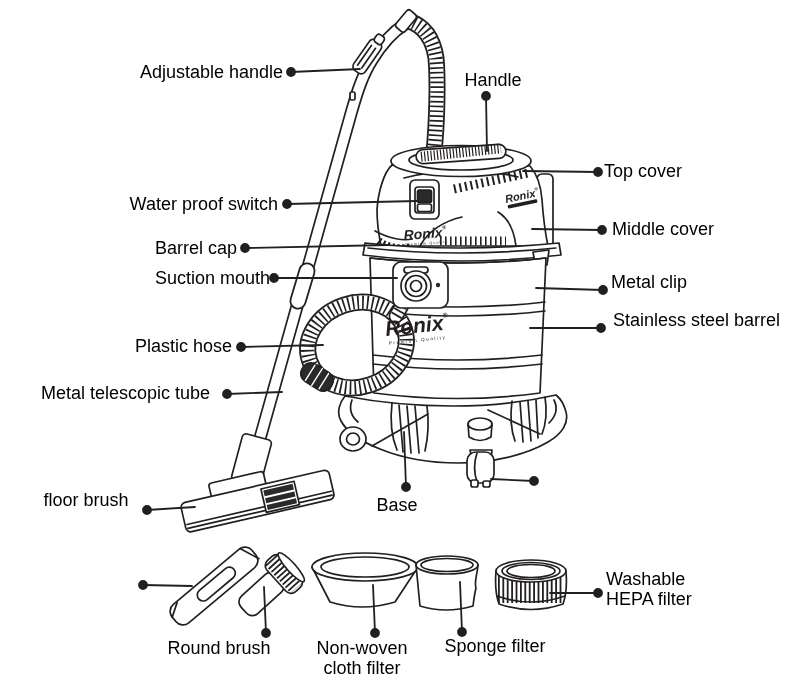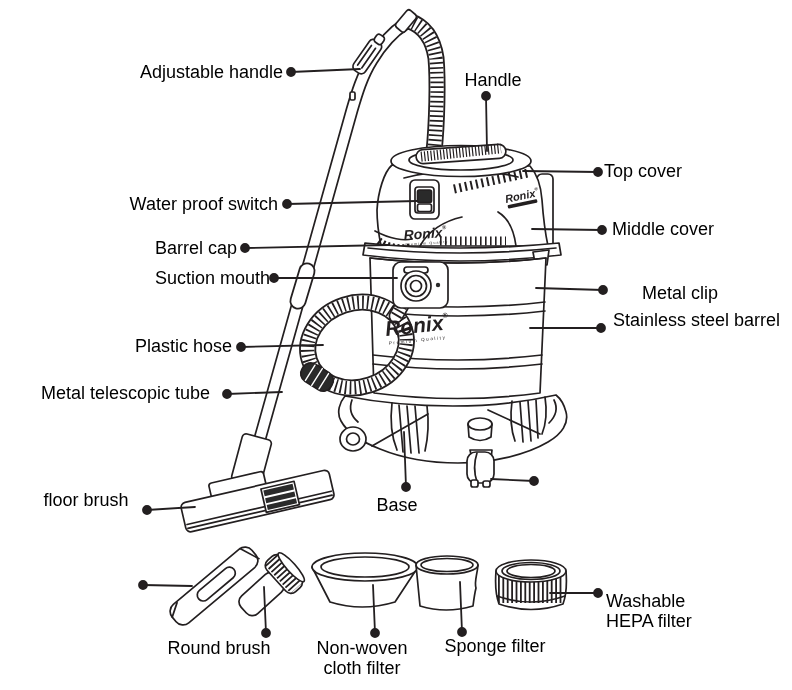--- a/index.html
+++ b/index.html
@@ -297,32 +297,32 @@
   </g>
 </svg>
 
 <div class="lbl r" style="left:83px;top:62px;width:200px;">Adjustable handle</div>
 <div class="lbl c" style="left:455px;top:70px;width:76px;">Handle</div>
 <div class="lbl" style="left:604px;top:161px;">Top cover</div>
 <div class="lbl r" style="left:78px;top:194px;width:200px;">Water proof switch</div>
 <div class="lbl" style="left:612px;top:219px;">Middle cover</div>
 <div class="lbl r" style="left:77px;top:238px;width:160px;">Barrel cap</div>
 <div class="lbl r" style="left:77px;top:268px;width:193px;">Suction mouth</div>
-<div class="lbl" style="left:611px;top:283px;margin-left:31px;">Metal clip</div>
+<div class="lbl" style="left:611px;top:272px;">Metal clip</div>
 <div class="lbl" style="left:613px;top:310px;">Stainless steel barrel</div>
 <div class="lbl r" style="left:77px;top:336px;width:155px;">Plastic hose</div>
 <div class="lbl r" style="left:20px;top:383px;width:190px;">Metal telescopic tube</div>
 <div class="lbl c" style="left:26px;top:490px;width:120px;">
   <span>floor brush</span>
 </div>
 <div class="lbl c" style="left:368px;top:495px;width:58px;">Base</div>
 <div class="lbl c" style="left:310px;top:638px;width:104px;">
   <span>Non-woven</span>
   <span>cloth filter</span>
 </div>
 <div class="lbl c" style="left:163px;top:638px;width:112px;">Round brush</div>
 <div class="lbl c" style="left:440px;top:636px;width:110px;">Sponge filter</div>
-<div class="lbl" style="left:606px;top:569px;margin-top:22px;">
+<div class="lbl" style="left:606px;top:569px;">
   <span>Washable</span>
   <span>HEPA filter</span>
 </div>
 
 </div>
 
 </body></html>

